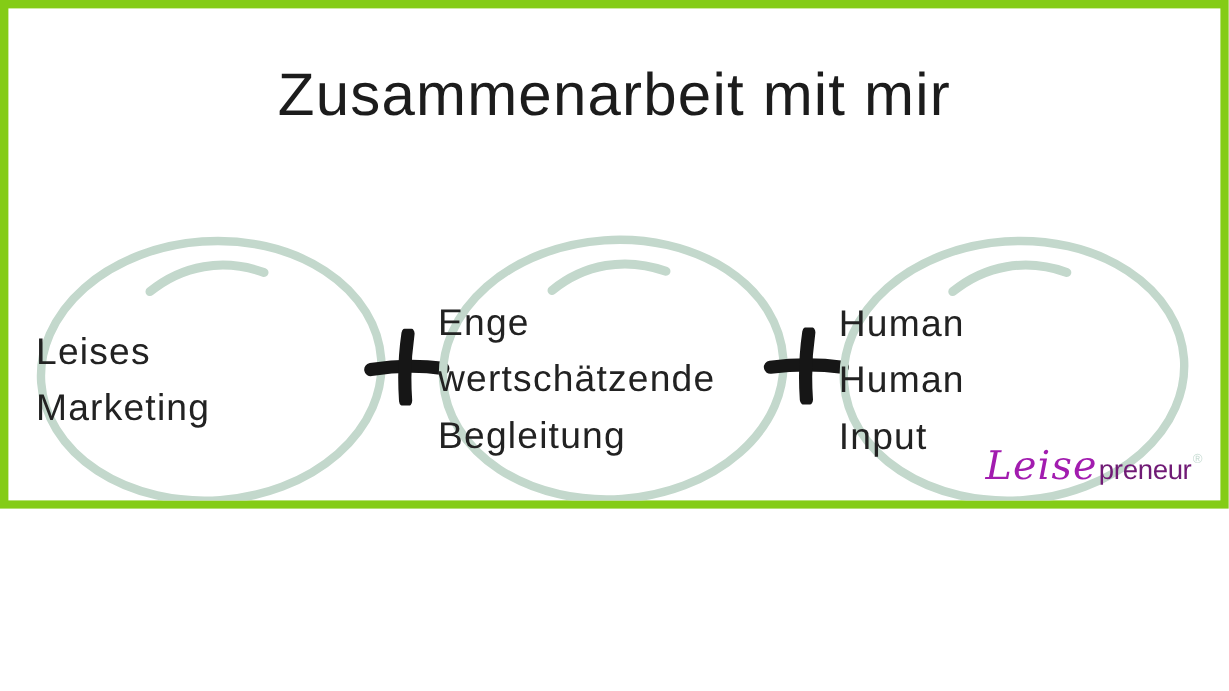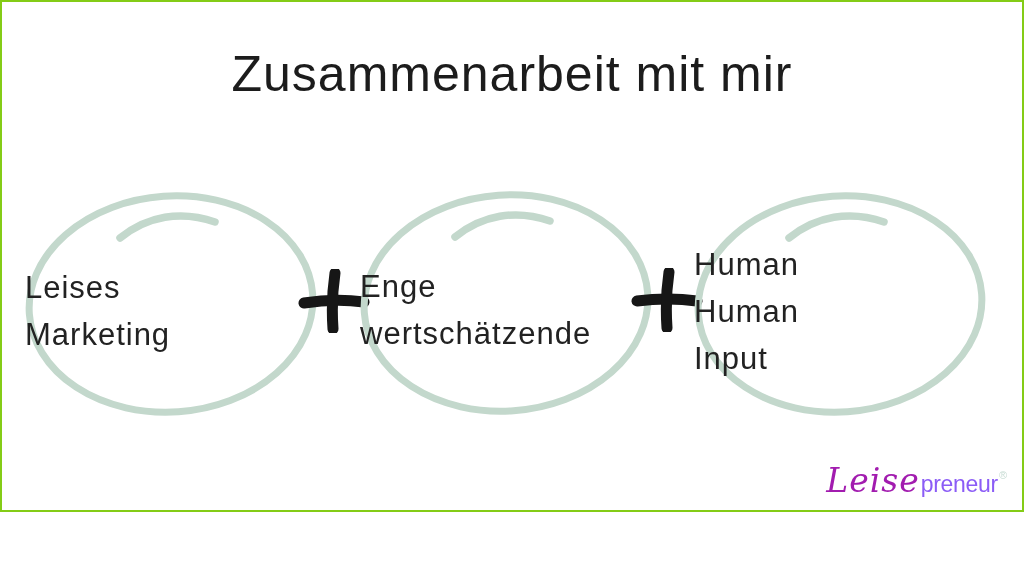--- a/index.html
+++ b/index.html
@@ -1,23 +1,23 @@
 <!DOCTYPE html>
 <html><head>
 <meta charset="utf-8">
 <style>
   html, body { margin: 0; padding: 0; background: #ffffff; }
 
   .page {
     position: relative;
     width: 1024px;
-    height: 512px;
+    height: 424px;
     box-sizing: border-box;
     background: #ffffff;
-    border: 2px solid #84cc16;
+    border: 7px solid #84cc16;
     overflow: hidden;
     font-family: "Liberation Sans", sans-serif;
   }
 
   .title {
     position: absolute;
     top: 44px;
     left: 0;
     right: 0;
     text-align: center;
@@ -83,21 +83,21 @@
     font-family: "DejaVu Serif", serif;
     font-style: italic;
     font-size: 33px;
     letter-spacing: 1px;
     color: #a21caf;
   }
   .logo-plain {
     font-family: "Liberation Sans", sans-serif;
     font-size: 23px;
     letter-spacing: -0.3px;
-    color: #8b5cf6;
+    color: #701a75;
     margin-left: 1px;
   }
   .logo-reg {
     font-family: "Liberation Sans", sans-serif;
     font-size: 11px;
     color: #c7dcd3;
     position: relative;
     top: -13px;
     margin-left: 1px;
   }
@@ -141,20 +141,21 @@
       </svg>
     </div>
 
     <div class="oval oval-2">
       <svg class="oval-svg" viewBox="0 0 292 232">
         <use href="#sketch-oval"></use>
       </svg>
       <div class="oval-text">
         <span class="oval-line">Enge</span>
         <span class="oval-line">wertschätzende</span>
+        <span class="oval-line">Begleitung</span>
       </div>
     </div>
 
     <div class="plus plus-2">
       <svg viewBox="0 0 70 64">
         <g stroke="#161616" fill="none" stroke-linecap="round">
           <path d="M 5 33 Q 36 29 65 33" stroke-width="11"></path>
           <path d="M 37 4 Q 33 31 35 60" stroke-width="11"></path>
         </g>
       </svg>

